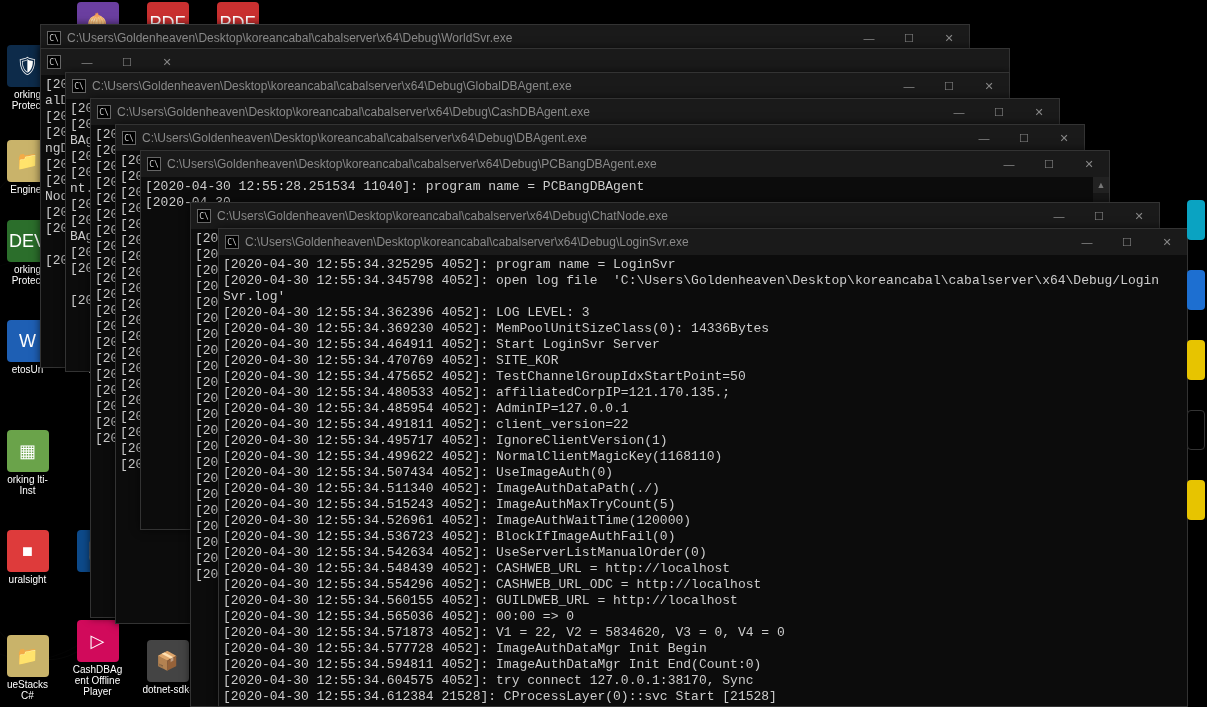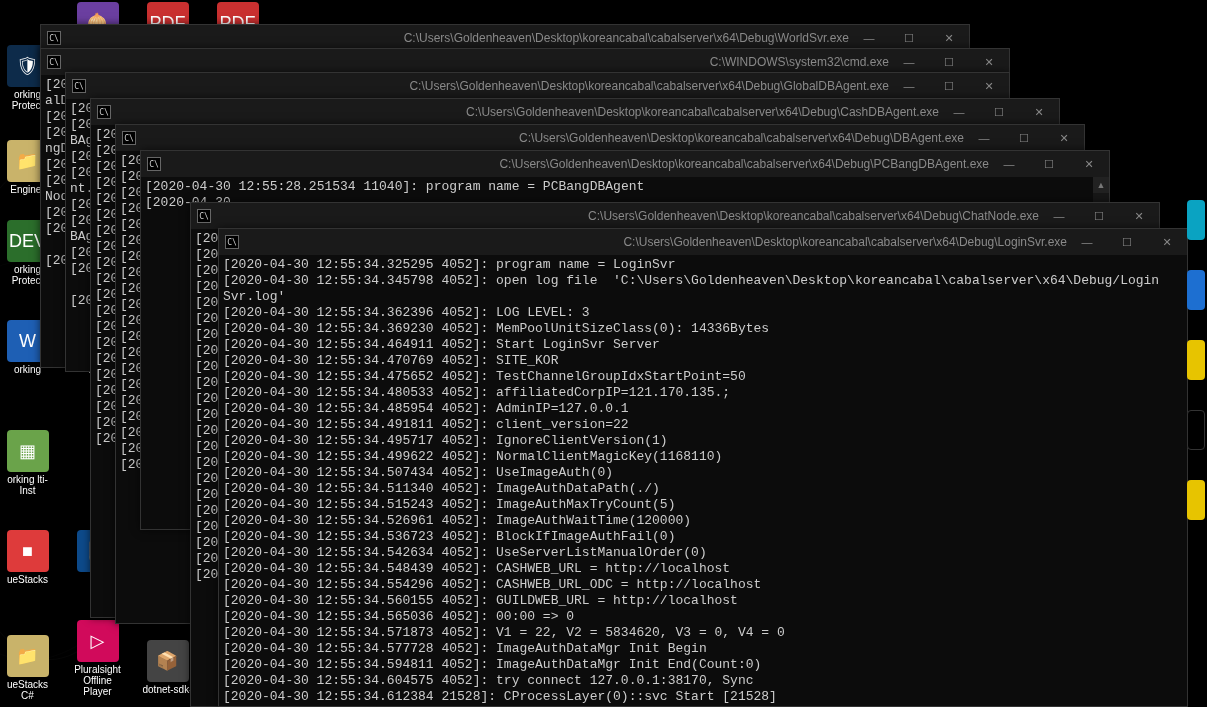--- a/index.html
+++ b/index.html
@@ -24,21 +24,21 @@
     height: 26px;
     background: #1a1a1a;
     display: flex;
     align-items: center;
     padding-left: 6px;
     color: #8a8a8a;
     font-size: 12px;
     user-select: none;
   }
   .titlebar .cmd-icon { width:14px; height:14px; background:#000; border:1px solid #666; margin-right:6px; display:inline-flex; align-items:center; justify-content:center; font-size:8px; color:#ccc; font-family:monospace;}
-  .titlebar .title { flex:1; white-space:nowrap; overflow:hidden; text-overflow:ellipsis;text-align:right; }
+  .titlebar .title { flex:1; white-space:nowrap; overflow:hidden; text-overflow:ellipsis; }
   .titlebar .btns { display:flex; }
   .titlebar .btn { width:40px; height:26px; display:flex; align-items:center; justify-content:center; color:#888; font-size:11px; }
   .client {
     font-family: Consolas, "Courier New", monospace;
     font-size: 13px;
     line-height: 16px;
     color: #cccccc;
     padding: 2px 4px;
     white-space: pre;
     overflow: hidden;
@@ -79,51 +79,51 @@
         <div class="glyph" style="background: rgb(201, 179, 106);">📁</div>
         <span class="label">Engine-</span>
       </div>
       <div class="icon" style="left: 0px; top: 220px;">
         <div class="glyph" style="background: rgb(43, 110, 43);">DEV</div>
         <span class="label">orking
 Protect</span>
       </div>
       <div class="icon" style="left: 0px; top: 320px;">
         <div class="glyph" style="background: rgb(30, 95, 180);">W</div>
-        <span class="label">orking</span>
+        <span class="label">etosUn</span>
       </div>
       <div class="icon" style="left: 0px; top: 430px;">
         <div class="glyph" style="background: rgb(106, 163, 74);">▦</div>
         <span class="label">orking
 lti-Inst</span>
       </div>
       <div class="icon" style="left: 0px; top: 530px;">
         <div class="glyph" style="background: rgb(222, 59, 59);">■</div>
-        <span class="label">ueStacks</span>
+        <span class="label">uralsight</span>
       </div>
       <div class="icon" style="left: 0px; top: 635px;">
         <div class="glyph" style="background: rgb(201, 179, 106);">📁</div>
         <span class="label">ueStacks
 C#</span>
       </div>
       <div class="icon" style="left: 70px; top: 2px;">
         <div class="glyph" style="background: rgb(107, 63, 160);">🧅</div>
         <span class="label"></span>
       </div>
       <div class="icon" style="left: 70px; top: 320px;">
         <div class="glyph" style="background: rgb(51, 51, 51);">❌</div>
         <span class="label">Don</span>
       </div>
       <div class="icon" style="left: 70px; top: 530px;">
         <div class="glyph" style="background: rgb(13, 74, 138);">📘</div>
         <span class="label">C</span>
       </div>
       <div class="icon" style="left: 70px; top: 620px;">
         <div class="glyph" style="background: rgb(209, 10, 91);">▷</div>
-        <span class="label">Pluralsight
+        <span class="label">CashDBAgent
 Offline Player</span>
       </div>
       <div class="icon" style="left: 140px; top: 2px;">
         <div class="glyph" style="background: rgb(201, 48, 48);">PDF</div>
         <span class="label"></span>
       </div>
       <div class="icon" style="left: 140px; top: 640px;">
         <div class="glyph" style="background: rgb(68, 68, 68);">📦</div>
         <span class="label">dotnet-sdk-</span>
       </div>
@@ -142,21 +142,20 @@
       <div class="btn">—</div>
       <div class="btn">☐</div>
       <div class="btn">✕</div>
     </div>
   </div>
 </div>
 
 <div class="win" style="left:40px; top:48px; width:970px; height:320px;">
   <div class="titlebar">
     <span class="cmd-icon">C\</span>
-    <span class="title">C:\WINDOWS\system32\cmd.exe</span>
     <div class="btns">
       <div class="btn">—</div>
       <div class="btn">☐</div>
       <div class="btn">✕</div>
     </div>
   </div>
   <pre class="client">[20
 alD
 [20
 [20

